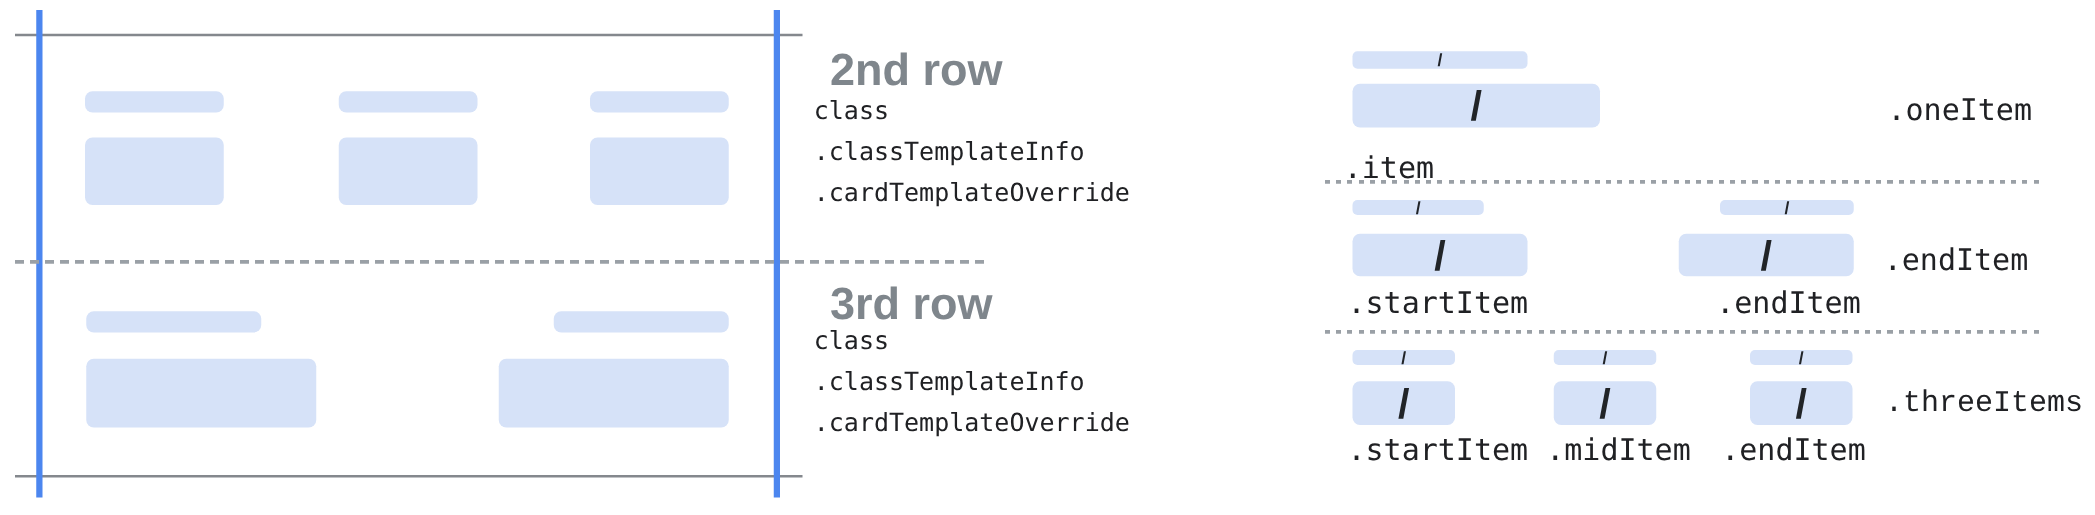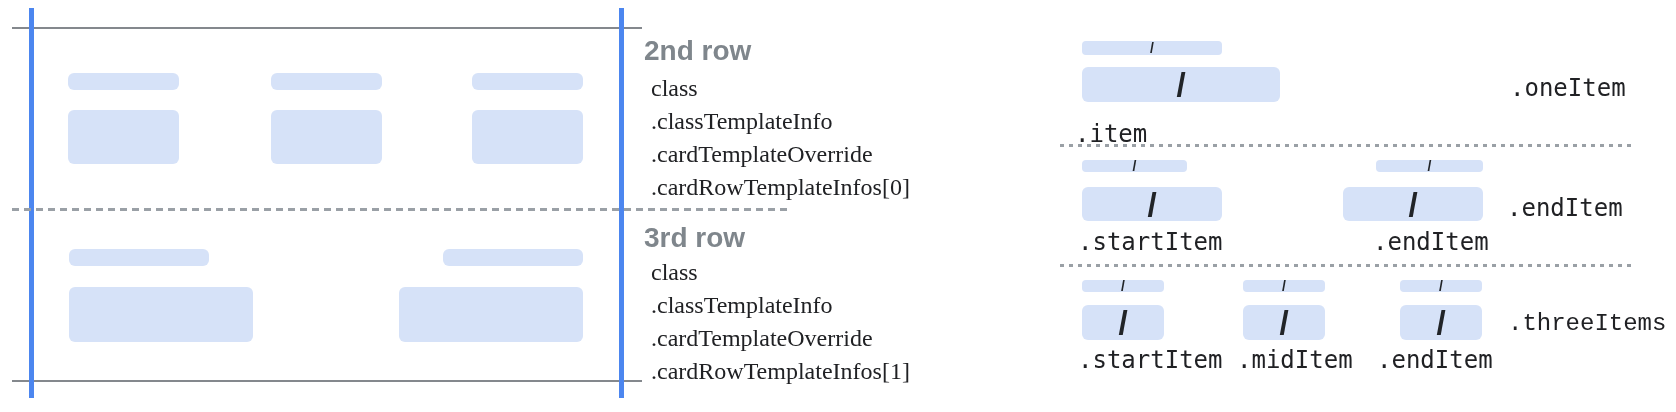--- a/index.html
+++ b/index.html
@@ -16,30 +16,29 @@
   .edge-h { position: absolute; height: 2px; background: #84888d; }
   .guide-v { position: absolute; width: 5px; background: #4c86ef; }
   .divider-dashed {
     position: absolute; height: 3px;
     background: repeating-linear-gradient(90deg, #9aa0a6 0 7px, transparent 7px 12px);
   }
   .bar { position: absolute; background: #d6e2f8; border-radius: 6px; }
 
   
   .row-heading {
-    position: absolute; left: 644px;
+    position: absolute; left: 664px;
     font-family: "Liberation Sans", sans-serif;
-    font-weight: bold; font-size: 28px; color: #7f868c;
+    font-weight: bold; font-size: 36px; color: #7f868c;
     white-space: nowrap;
   }
   .path-lines {
     position: absolute; left: 651px;
-    font-size: 24px; line-height: 33px; color: #202124;
+    font-size: 20px; line-height: 33px; color: #202124;
     white-space: nowrap;
-    font-family: Liberation Serif, serif;
   }
 
   
   .item-bar-sm { position: absolute; background: #d6e2f8; border-radius: 4px;
     display: flex; align-items: center; justify-content: center; }
   .item-bar-lg { position: absolute; background: #d6e2f8; border-radius: 6px;
     display: flex; align-items: center; justify-content: center; }
   .slash-sm {
     font-family: "Liberation Sans", sans-serif;
     font-weight: 700; font-size: 14px; color: #212428; line-height: 1;
@@ -84,31 +83,29 @@
       <div class="bar" style="left:399px; top:287px; width:184px; height:55px;"></div>
     </div>
   </div>
 
   <div>
     <div class="row-heading" style="top:35px;">2nd row</div>
     <div class="path-lines" style="top:72px;">
       <div>class</div>
       <div>.classTemplateInfo</div>
       <div>.cardTemplateOverride</div>
-      <div>.cardRowTemplateInfos[0]</div>
     </div>
   </div>
 
   <div>
     <div class="row-heading" style="top:222px;text-align:center;">3rd row</div>
     <div class="path-lines" style="top:256px;">
       <div>class</div>
       <div>.classTemplateInfo</div>
       <div>.cardTemplateOverride</div>
-      <div>.cardRowTemplateInfos[1]</div>
     </div>
   </div>
 
   <div>
     <div class="item-bar-sm" style="left:1082px; top:41px; width:140px; height:14px;">
       <span class="slash-sm">/</span>
     </div>
     <div class="item-bar-lg" style="left:1082px; top:67px; width:198px; height:35px;">
       <span class="slash-lg">/</span>
     </div>

